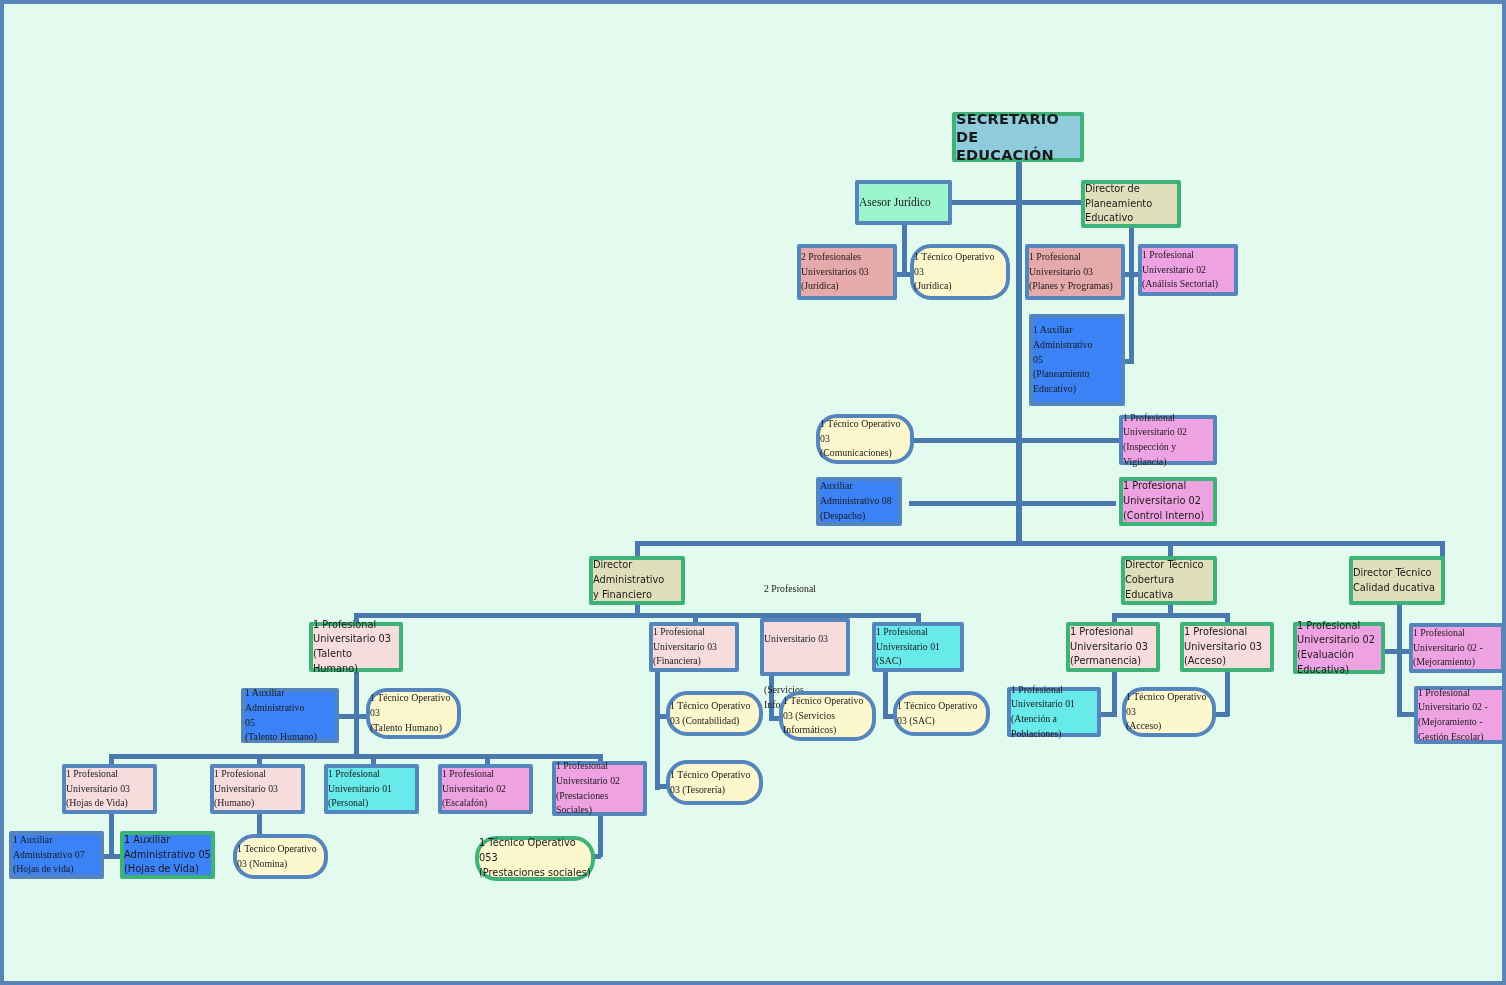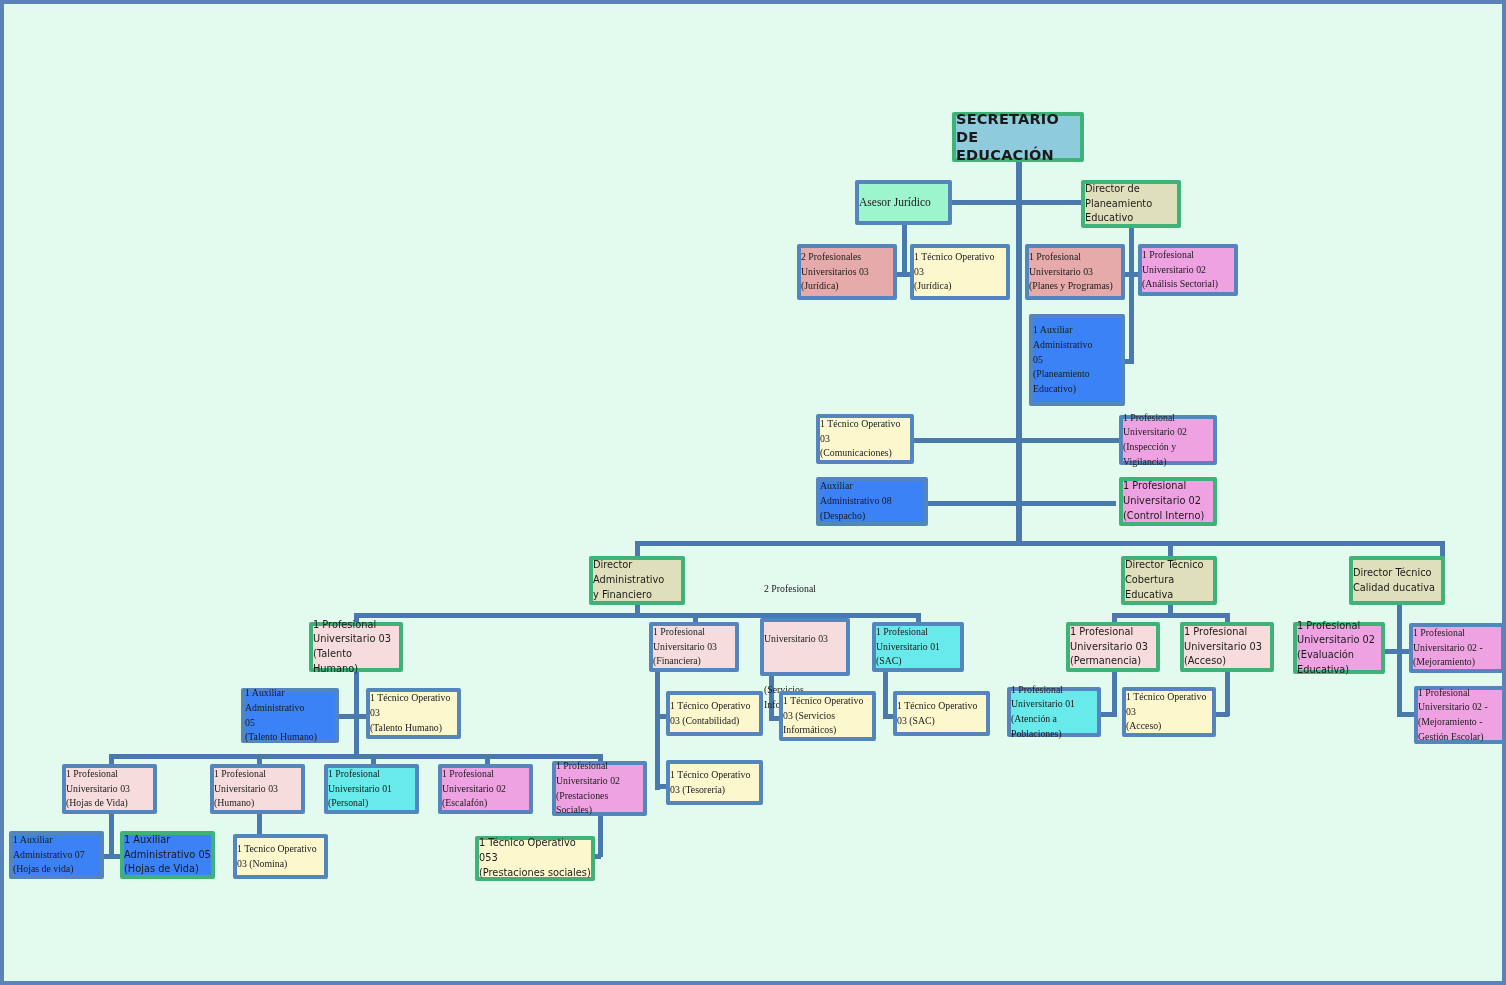--- a/index.html
+++ b/index.html
@@ -36,21 +36,21 @@
 
   
   .b-blue{border:4px solid #5585bd;font-family:Liberation Serif, serif;}
   .b-green{border:4px solid #3fb377;}
 
   
   .f-steelblue{background:#8ecbdc;}
   .f-mint{background:#9cf5cc;}
   .f-khaki{background:#dfe0bb;}
   .f-salmon{background:#e5aaa9;}
-  .f-cream{background:#fcf7cd;}
+  .f-cream{background:#fcf7cd;border-radius:21px;}
   .f-magenta{background:#efa2e2;}
   .f-lavender{background:#3b82f6;}
   .f-cyan{background:#68e9ea;}
   .f-rose{background:#f6dcdc;}
 
   
   .t-title{font-size:14.5px;font-weight:bold;line-height:1.25;letter-spacing:.2px;}
   .t-md{font-size:11.5px;line-height:1.45;}
   .t-xs{font-size:9.8px;line-height:1.5;}
 </style>
@@ -183,21 +183,21 @@
     <span class="ln2">03</span>
     <span class="ln3">(Comunicaciones)</span>
   </div>
 
   <div class="node b-blue f-magenta t-xs" style="left:1115px;top:411px;width:98px;height:50px;">
     <span class="ln1">1 Profesional</span>
     <span class="ln2">Universitario 02</span>
     <span class="ln3">(Inspección  y Vigilancia)</span>
   </div>
 
-  <div class="node b-blue f-lavender t-xs" style="left:812px;top:473px;width:112px;height:49px;">
+  <div class="node b-blue f-lavender t-xs" style="left:812px;top:473px;width:86px;height:49px;">
     <span class="ln1">Auxiliar</span>
     <span class="ln2">Administrativo  08</span>
     <span class="ln3">(Despacho)</span>
   </div>
 
   <div class="node b-green f-magenta t-xs" style="left:1115px;top:473px;width:98px;height:49px;">
     <span class="ln1">1 Profesional</span>
     <span class="ln2">Universitario 02</span>
     <span class="ln3">(Control Interno)</span>
   </div>

